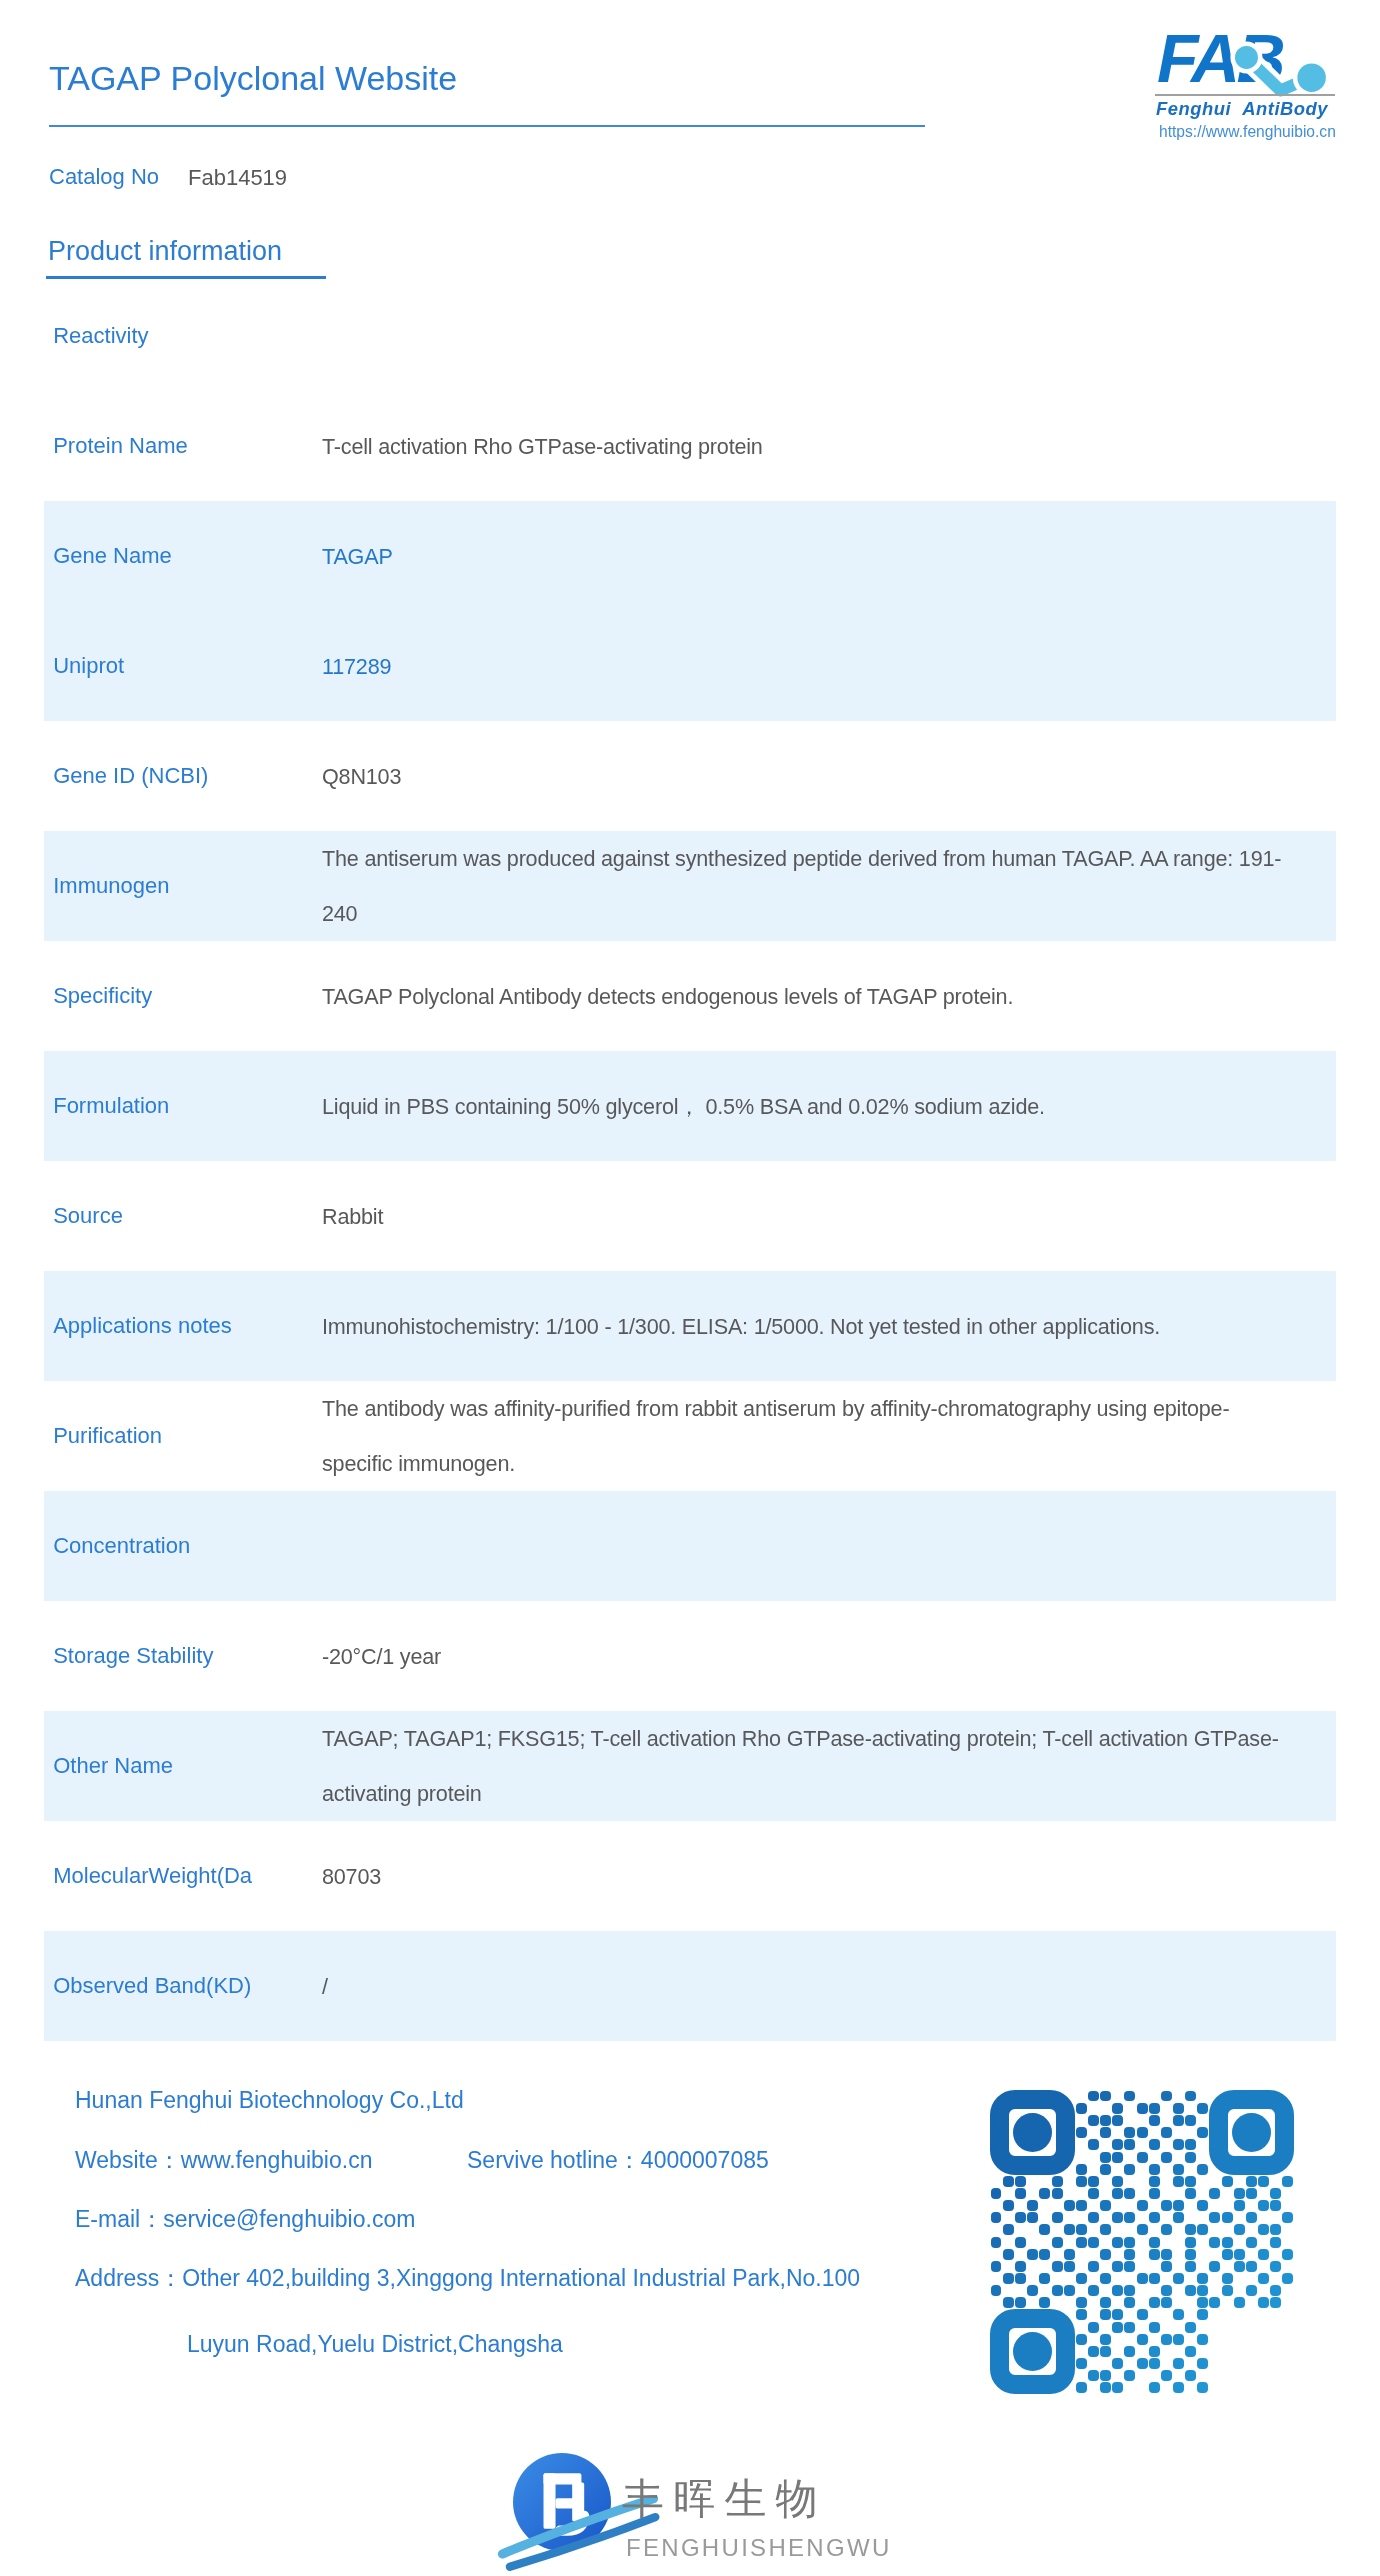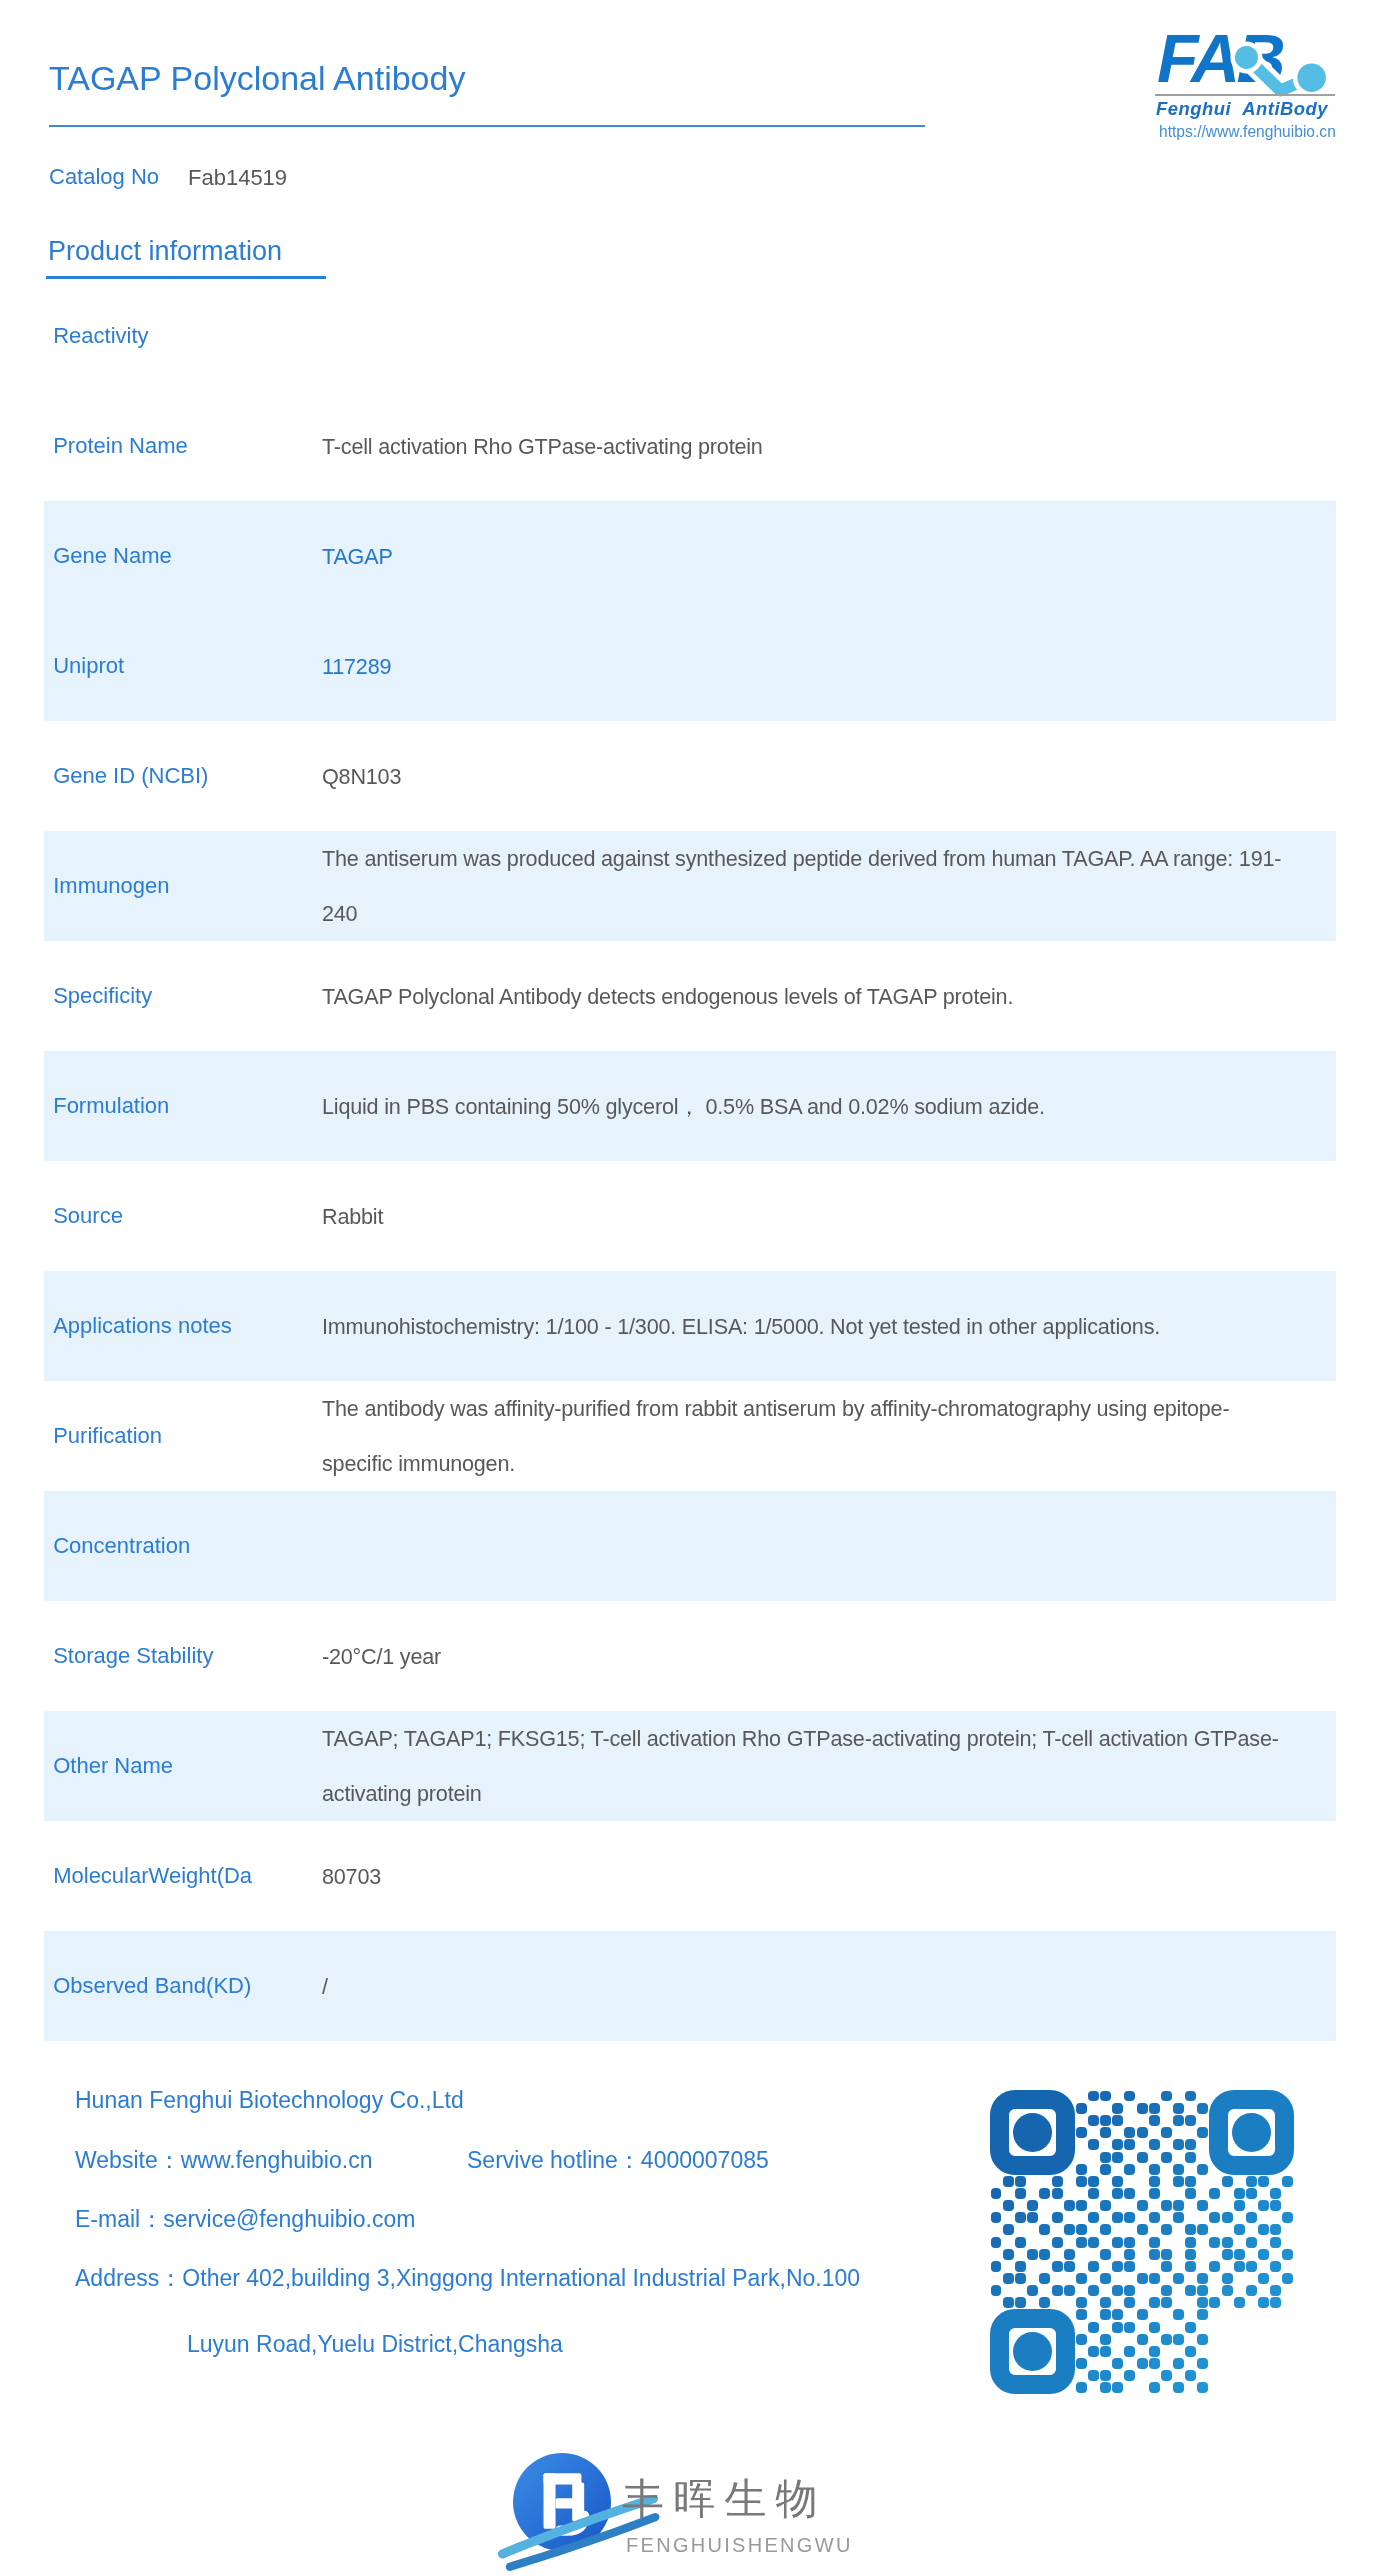--- a/index.html
+++ b/index.html
@@ -32,28 +32,28 @@
   .tvalue.link{color:var(--link);}
   .fline{position:absolute;color:var(--accent);font-size:23px;white-space:nowrap;}
   .qr{left:990px;top:2090px;width:304px;height:304px;}
   .qr .dot{position:absolute;width:10.6px;height:10.6px;border-radius:4.1px;}
   .qr .finder{position:absolute;width:85px;height:85px;box-sizing:border-box;
     border:19.3px solid #1565b0;border-radius:25px;}
   .qr .fcore{position:absolute;width:39px;height:39px;border-radius:50%;background:#1565b0;}
   .blogo-circle{left:513px;top:2453px;width:98px;height:98px;border-radius:50%;
     background:linear-gradient(135deg,#3b8de6 0%,#1d5ecc 85%);}
   .blogo-cn{left:622px;top:2471px;font-size:42px;color:var(--cngray);letter-spacing:9.2px;white-space:nowrap;}
-  .blogo-en{left:626px;top:2534px;font-size:20px;color:var(--engray);letter-spacing:2.3px;white-space:nowrap;}
+  .blogo-en{left:626px;top:2534px;font-size:24px;color:var(--engray);letter-spacing:2.3px;white-space:nowrap;}
 </style>
 </head>
 <body>
 
 <div class="canvas">
 
-  <div class="abs page-title">TAGAP Polyclonal Antibody</div>
+  <div class="abs page-title">TAGAP Polyclonal Website</div>
   <div class="abs title-underline"></div>
 
   <div class="abs fab-text">FAB</div>
   <svg class="abs" style="left:1196px;top:37px;" width="156" height="74" viewBox="0 0 170 80">
     <polyline points="55,22 92,58 124,44" fill="none" stroke="#ffffff" stroke-width="24" stroke-linecap="round" stroke-linejoin="round"></polyline>
     <polyline points="55,22 92,58 124,44" fill="none" style="stroke:var(--molecule)" stroke-width="13" stroke-linecap="round" stroke-linejoin="round"></polyline>
     <circle cx="55" cy="22" r="15" style="fill:var(--molecule)" stroke="#ffffff" stroke-width="5"></circle>
     <circle cx="126" cy="44" r="18" style="fill:var(--molecule)" stroke="#ffffff" stroke-width="5"></circle>
   </svg>
   <div class="abs logo-divider"></div>

